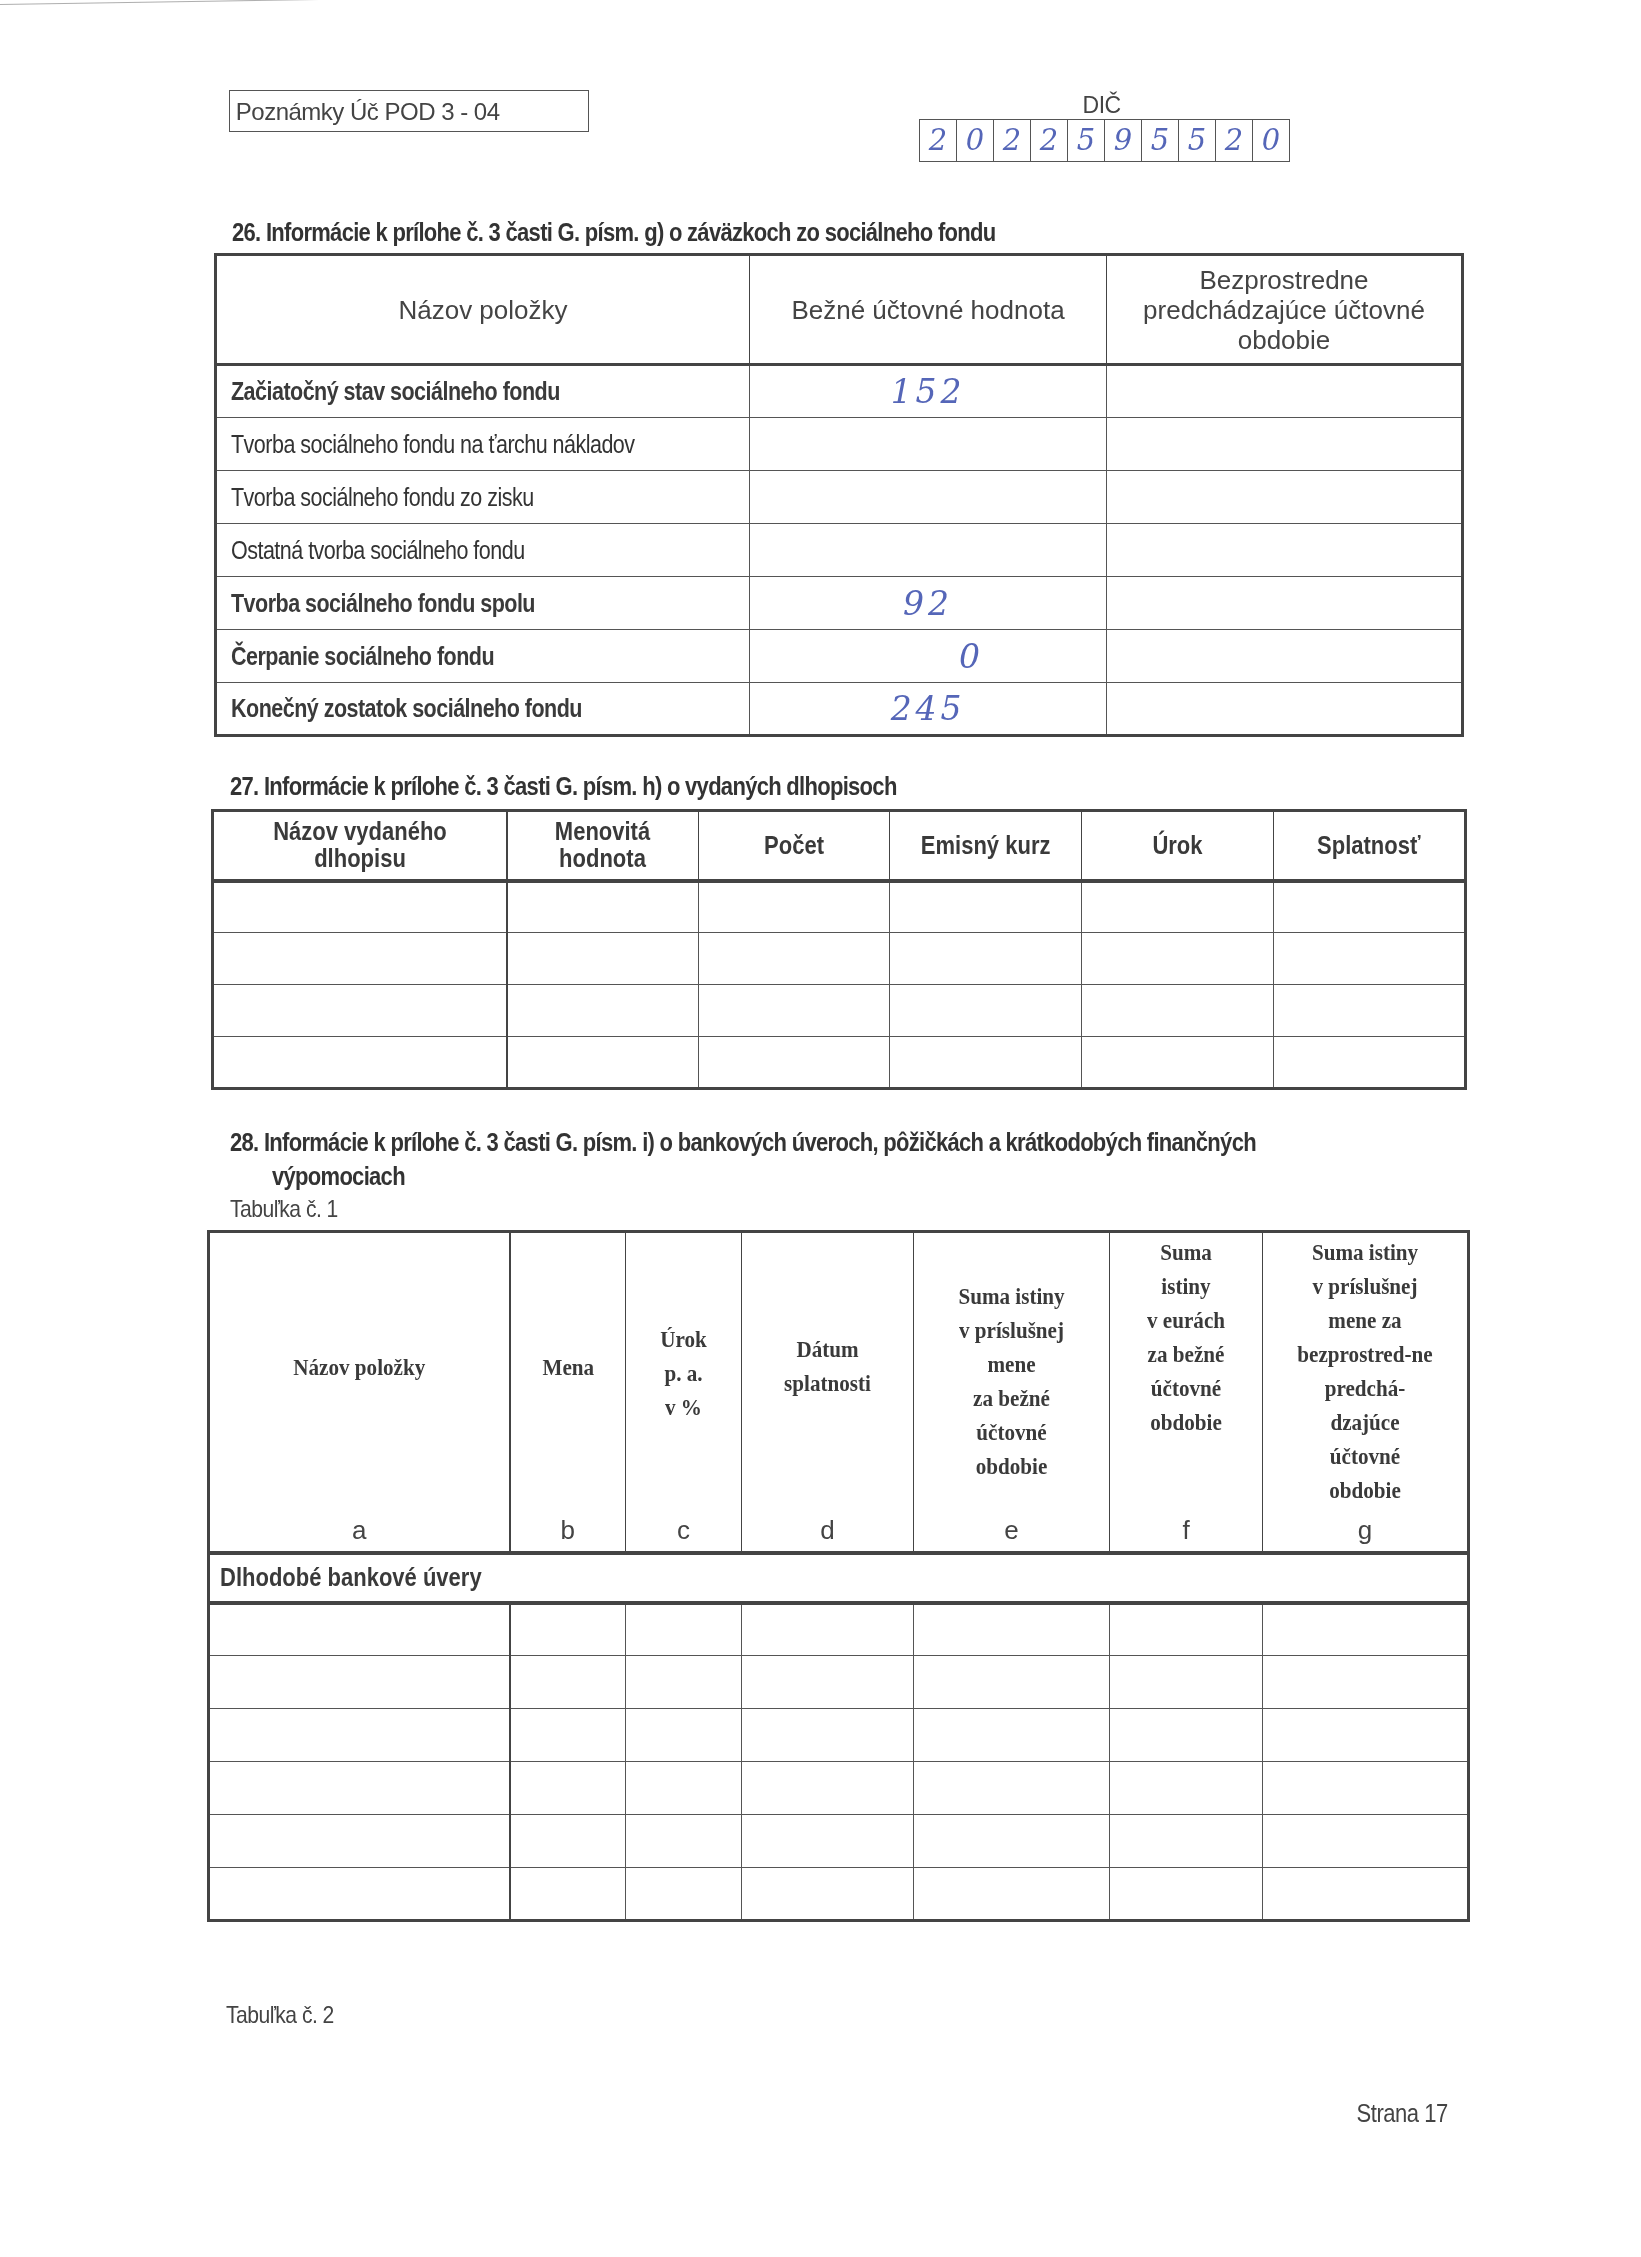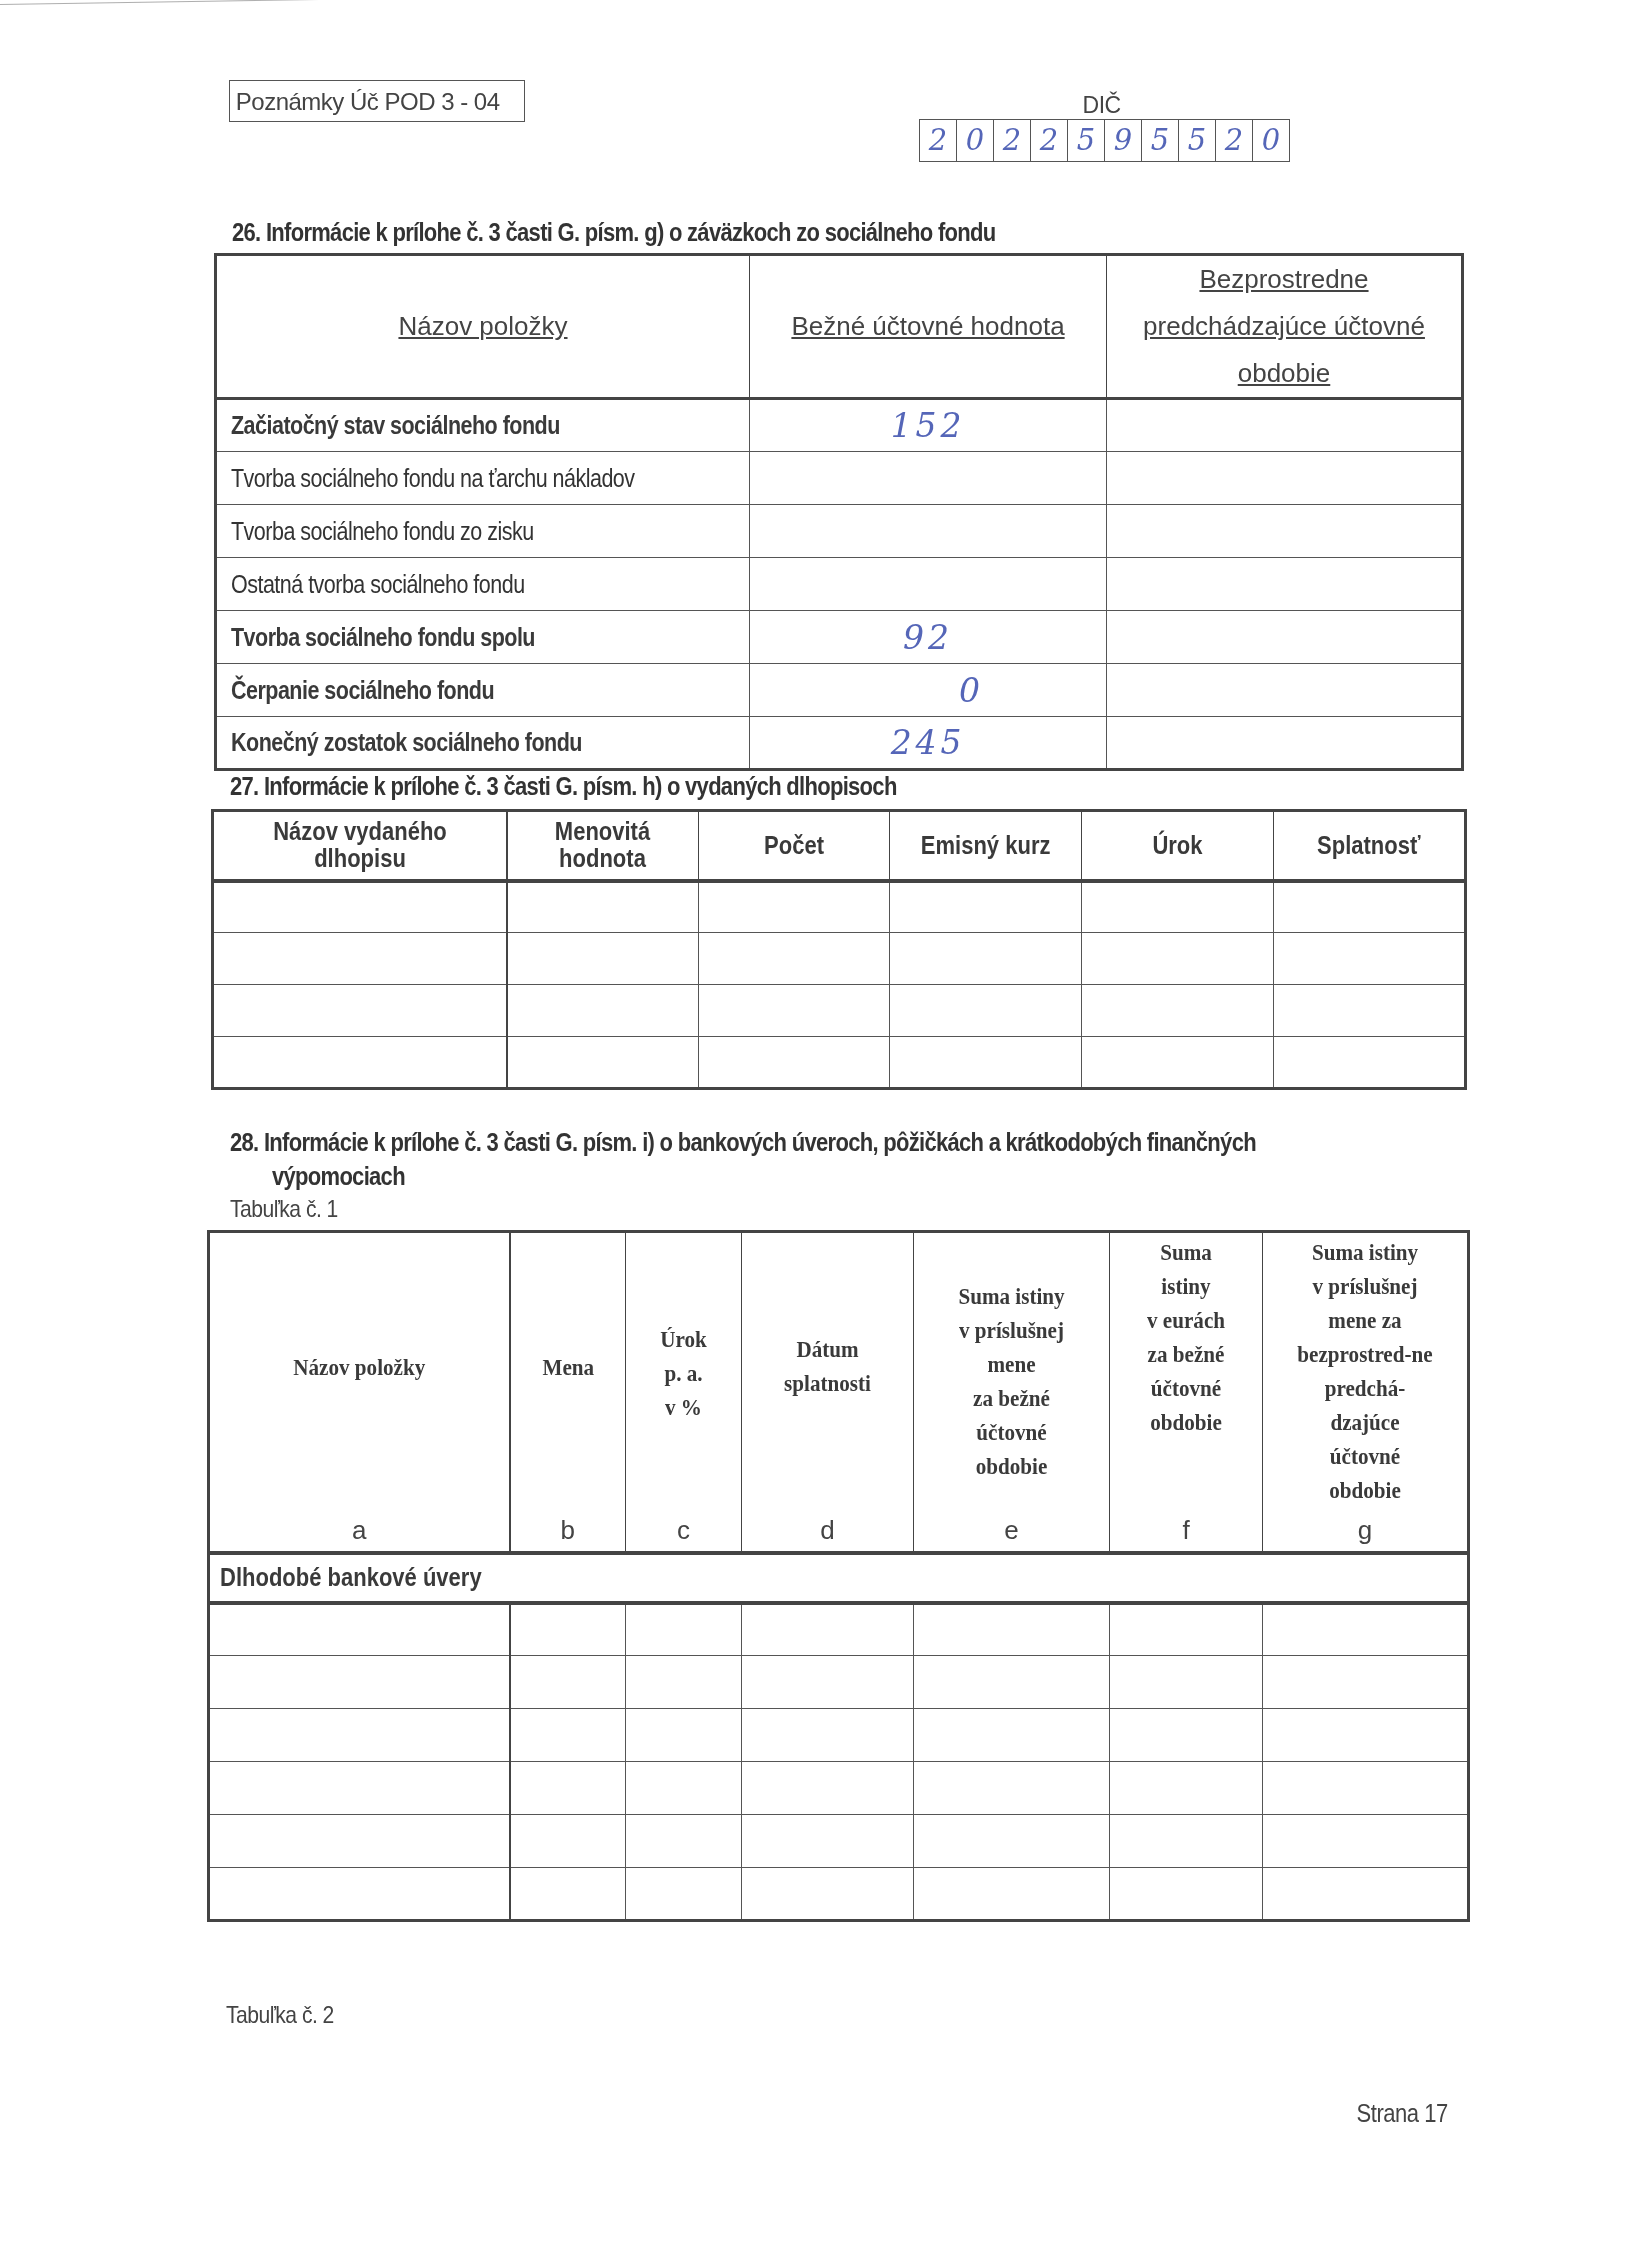--- a/index.html
+++ b/index.html
@@ -7,21 +7,21 @@
     width: 1641px; height: 2257px; position: relative; overflow: hidden;
     font-family: "Liberation Sans", "DejaVu Sans", sans-serif;
     color: #333;
   }
   .scan-edge {
     position: absolute; left: 0; top: 3.9px; width: 966px; height: 0;
     border-top: 1.9px solid #9a9a9a; transform: rotate(-0.9deg); transform-origin: left top;
     opacity: .8;
   }
   .hdr-box {
-    position: absolute; left: 229px; top: 80px; width: 296px; height: 42px;
+    position: absolute; left: 229px; top: 90px; width: 360px; height: 42px;
     border: 1.9px solid #555; box-sizing: border-box;
     font-size: 24px; line-height: 42px; padding-left: 5.8px; color: #444;
     letter-spacing: -0.5px;
   }
   .dic {
     position: absolute; left: 919px; top: 92px; display: flex; align-items: center; flex-direction: column;
   }
   .dic-label { font-size: 23px; color: #444; margin-right: 5.8px; letter-spacing: -0.5px; }
   .dic-boxes { display: flex; border: 1.9px solid #555; border-right: none; }
   .dic-box {
@@ -38,21 +38,21 @@
     position: absolute; font-size: 24px; color: #444; letter-spacing: -0.6px;
     transform: scaleX(0.88); transform-origin: left center; white-space: nowrap;
   }
   table { border-collapse: collapse; position: absolute; table-layout: fixed; }
   td, th { padding: 0; box-sizing: border-box; }
 
   
   #t26 { left: 214px; top: 253px; width: 1247px; border: 3.9px solid #444; }
   #t26 th {
     font-weight: normal; font-size: 26px; color: #444; text-align: center; vertical-align: middle;
-    height: 110px; border: 1.9px solid #444; border-bottom: 3.9px solid #444; line-height: 47px; text-decoration: underline;
+    height: 110px; border: 1.9px solid #444; border-bottom: 3.9px solid #444; line-height: 30px;
   }
   #t26 td { height: 53px; border: 1.9px solid #555; font-size: 25px; color: #333; }
   #t26 td.name { padding-left: 13.5px; letter-spacing: -0.6px; white-space: nowrap; }
   #t26 td.name span { display: inline-block; transform: scaleX(0.86); transform-origin: left center; }
   #t26 td.name.bold { font-weight: bold; color: #3a3a3a; }
   #t26 td.val {
     font-family: "DejaVu Serif", serif; font-style: italic; font-size: 33px;
     color: #5566b8; text-align: center; letter-spacing: 3.9px;
   }
   #t26 .c1 { width: 534px; } #t26 .c2 { width: 357px; } #t26 .c3 { width: 356px; }

